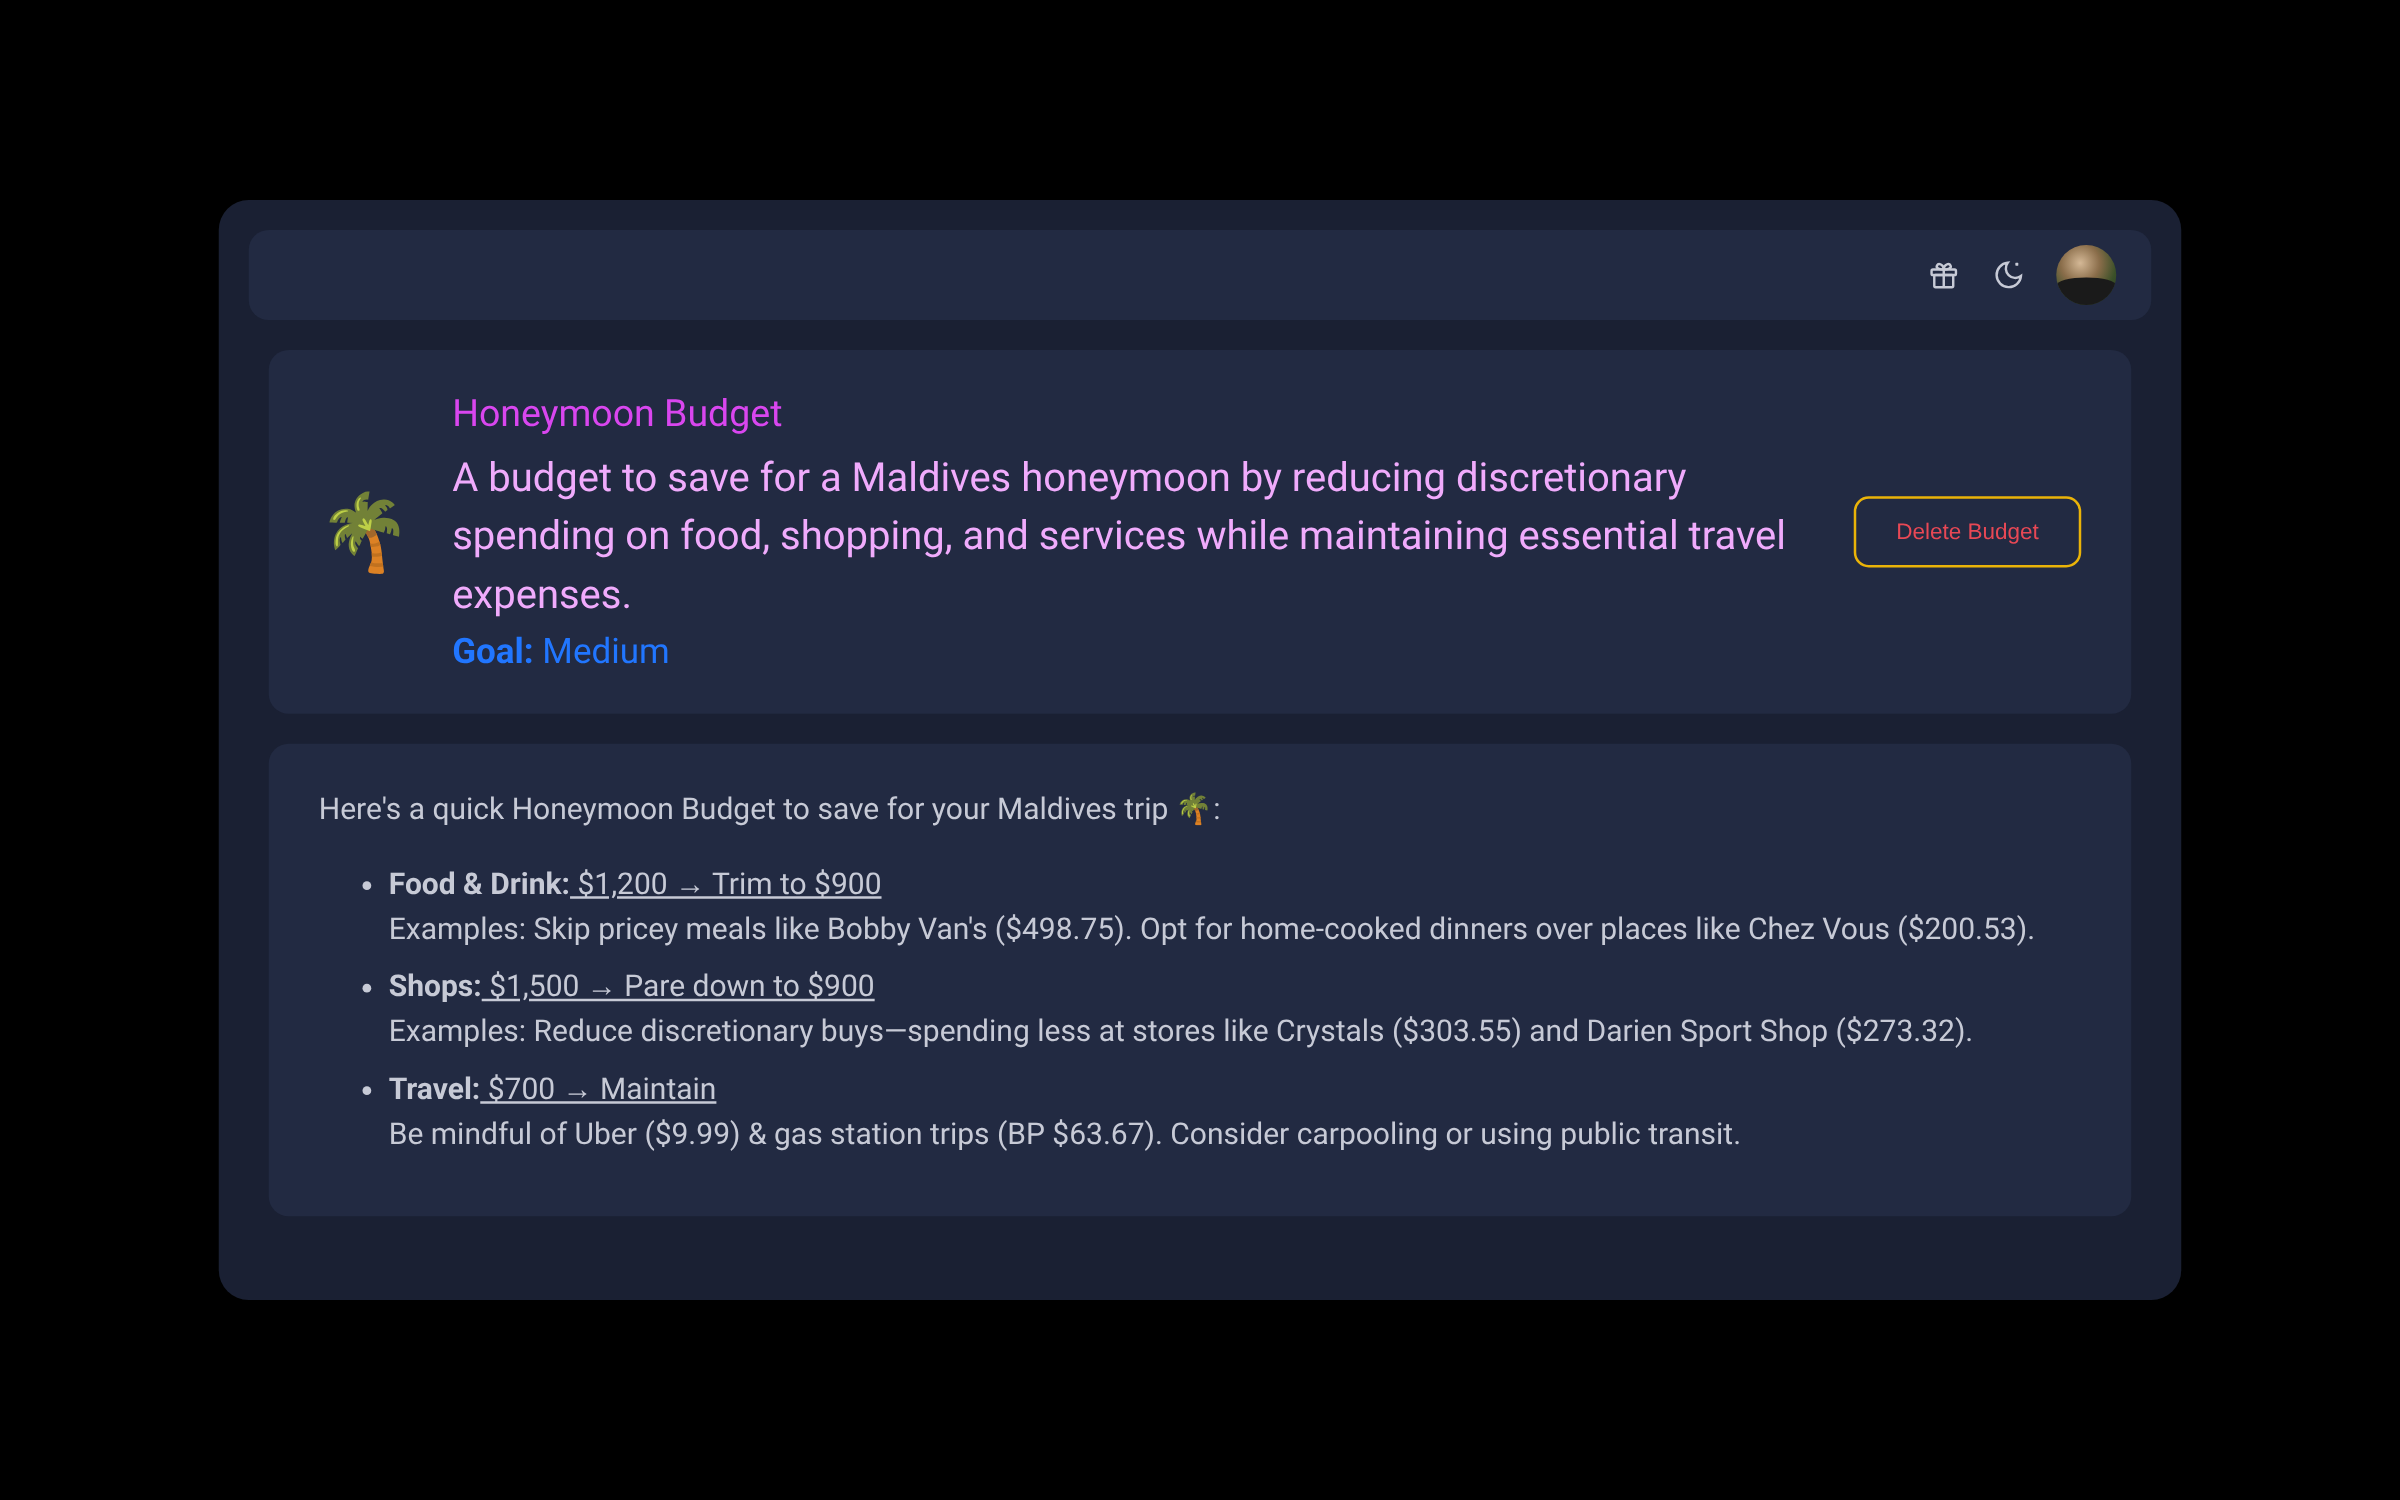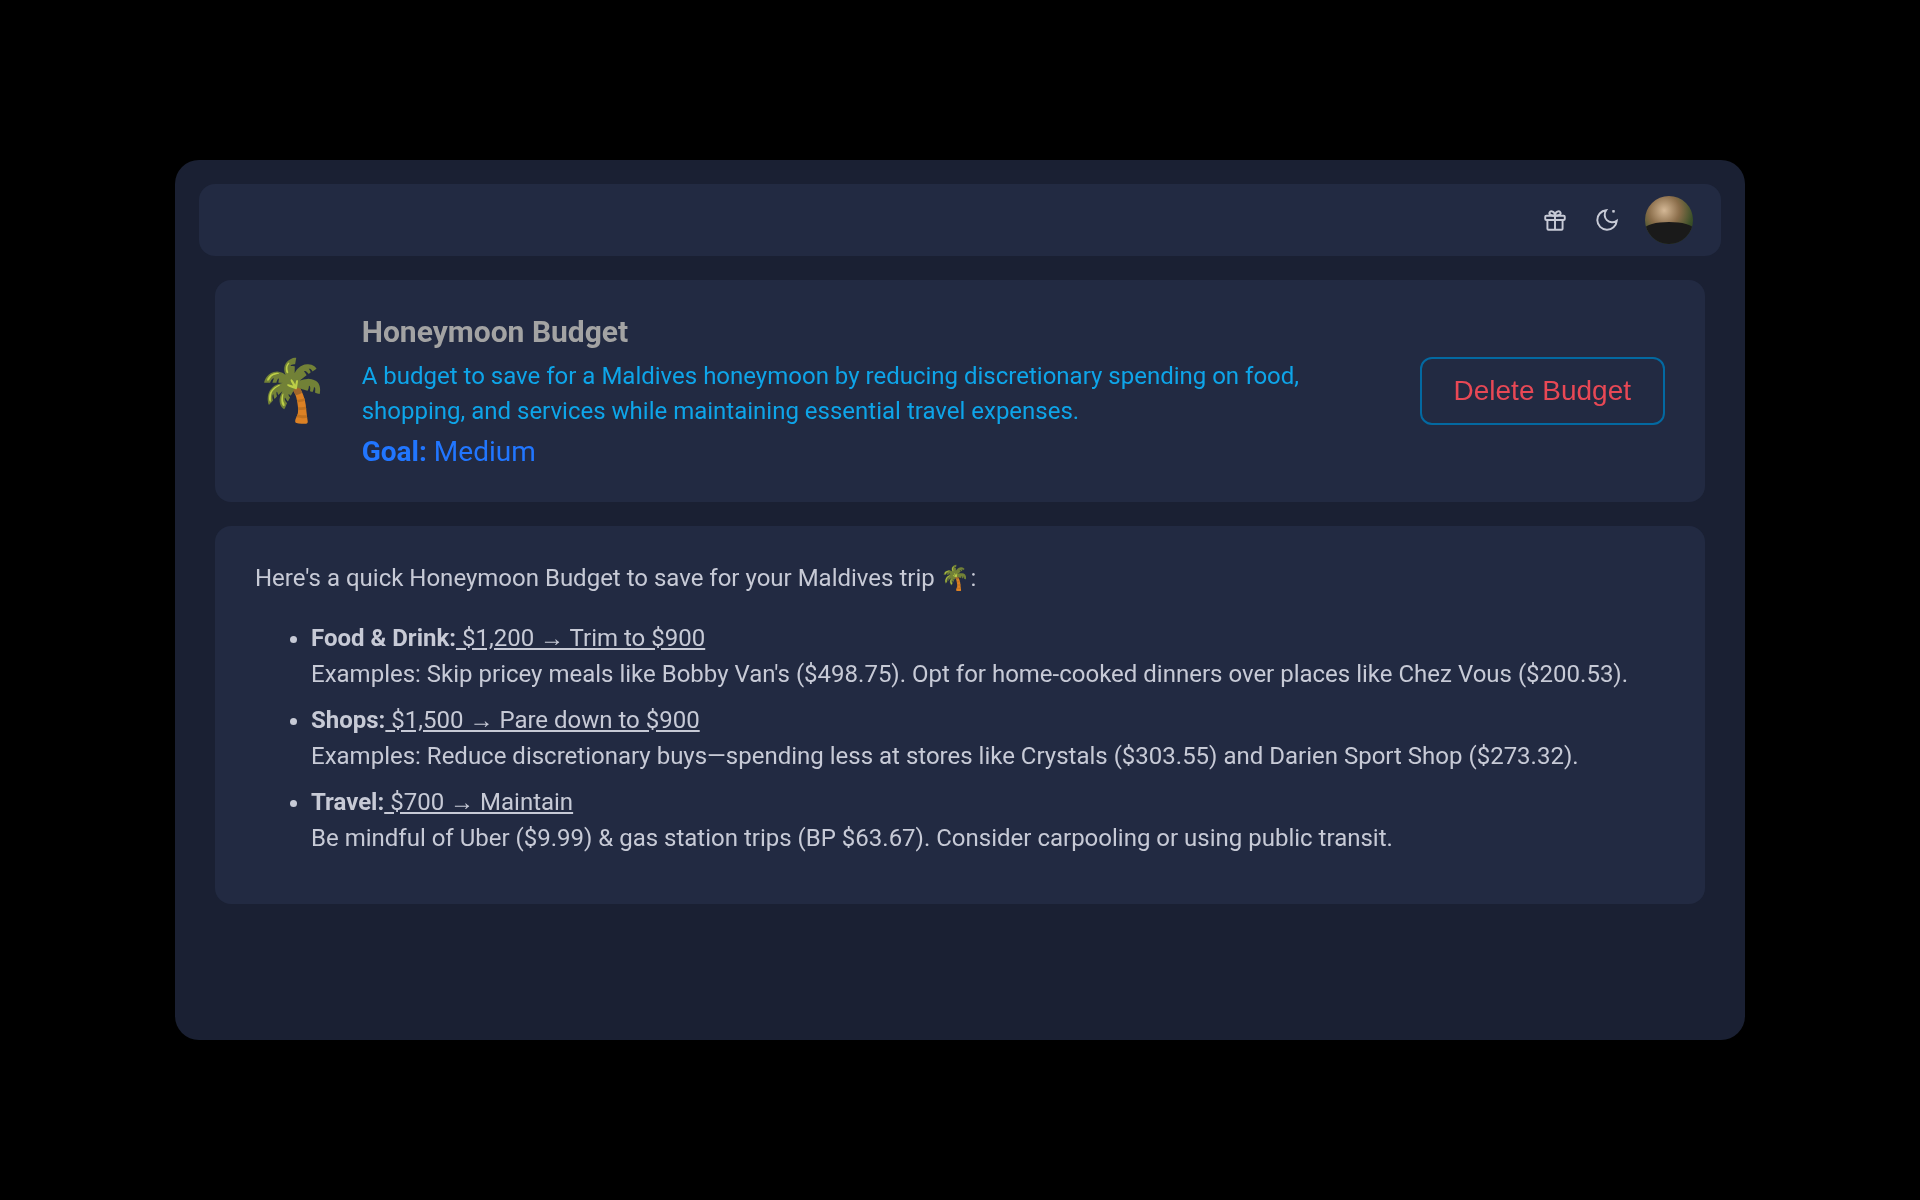--- a/index.html
+++ b/index.html
@@ -96,52 +96,52 @@
       font-size: 60px;
       line-height: 1;
       flex-shrink: 0;
     }
     
     .budget-info {
       flex: 1;
     }
     
     .budget-title {
-      color: #a3a3a3;
+      color: #d946ef;
       font-size: 30px;
-      font-weight: 700;
+      font-weight: 400;
       margin-bottom: 10px;
     }
     
     .budget-desc {
-      color: #0ea5e9;
-      font-size: 24px;
+      color: #f0abfc;
+      font-size: 32px;
       line-height: 1.45;
       margin-bottom: 6px;
     }
     
     .budget-goal {
       font-size: 28px;
     }
     
     .goal-label {
       color: #2176ff;
       font-weight: 700;
     }
     
     .goal-value {
       color: #2176ff;
       font-weight: 400;
     }
     
     .delete-btn {
       background: transparent;
-      border: 2px solid #0369a1;
+      border: 2px solid #eab308;
       color: #e84855;
-      font-size: 28px;
+      font-size: 18px;
       font-weight: 500;
       padding: 16px 32px;
       border-radius: 12px;
       cursor: pointer;
       flex-shrink: 0;
     }
     
     .breakdown-card {
       background: #222a42;
       border-radius: 16px;

